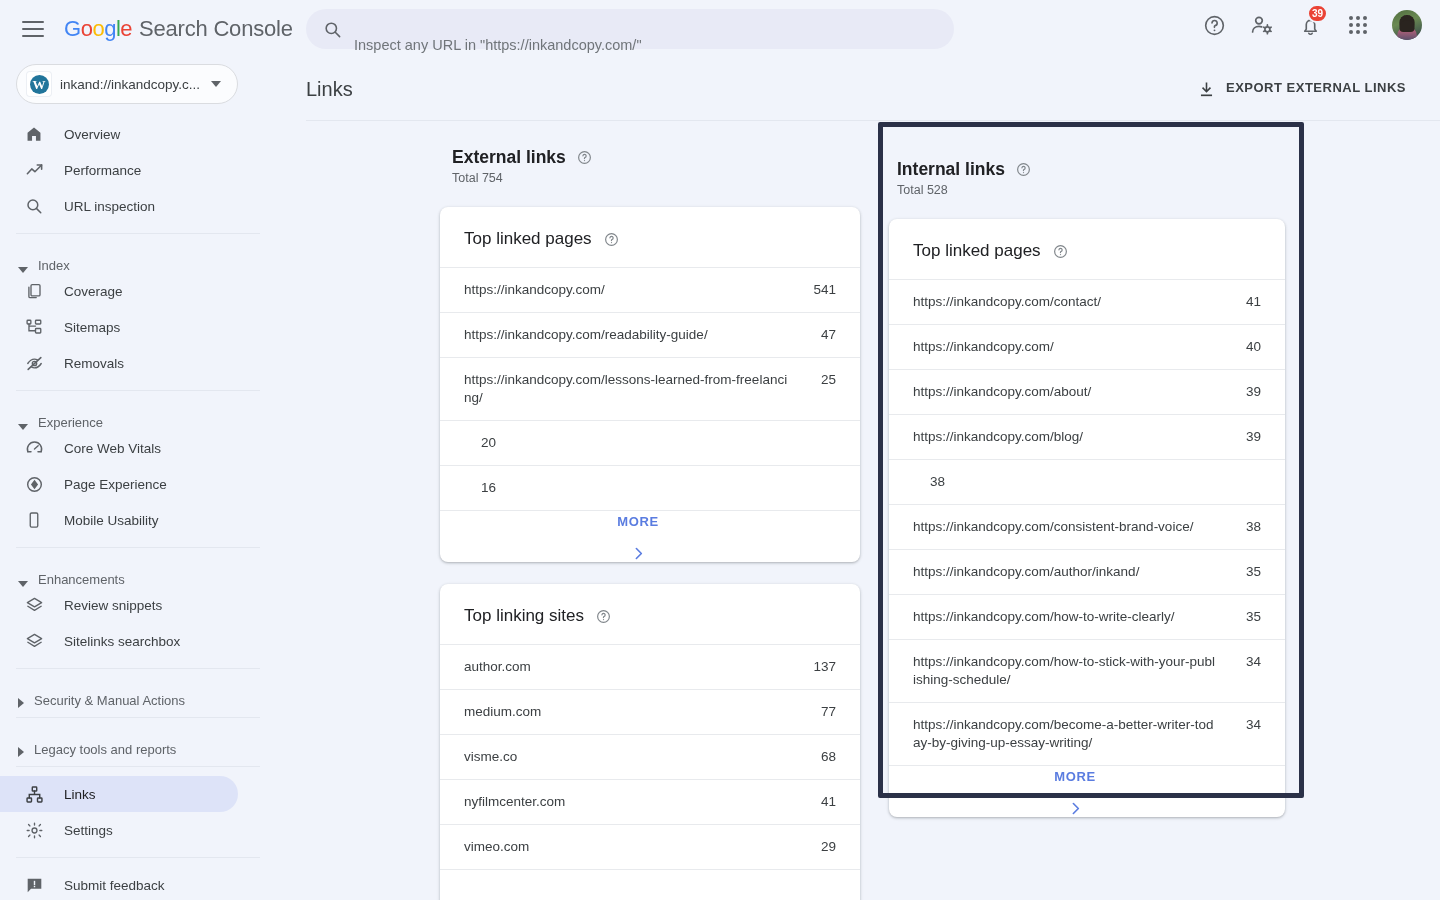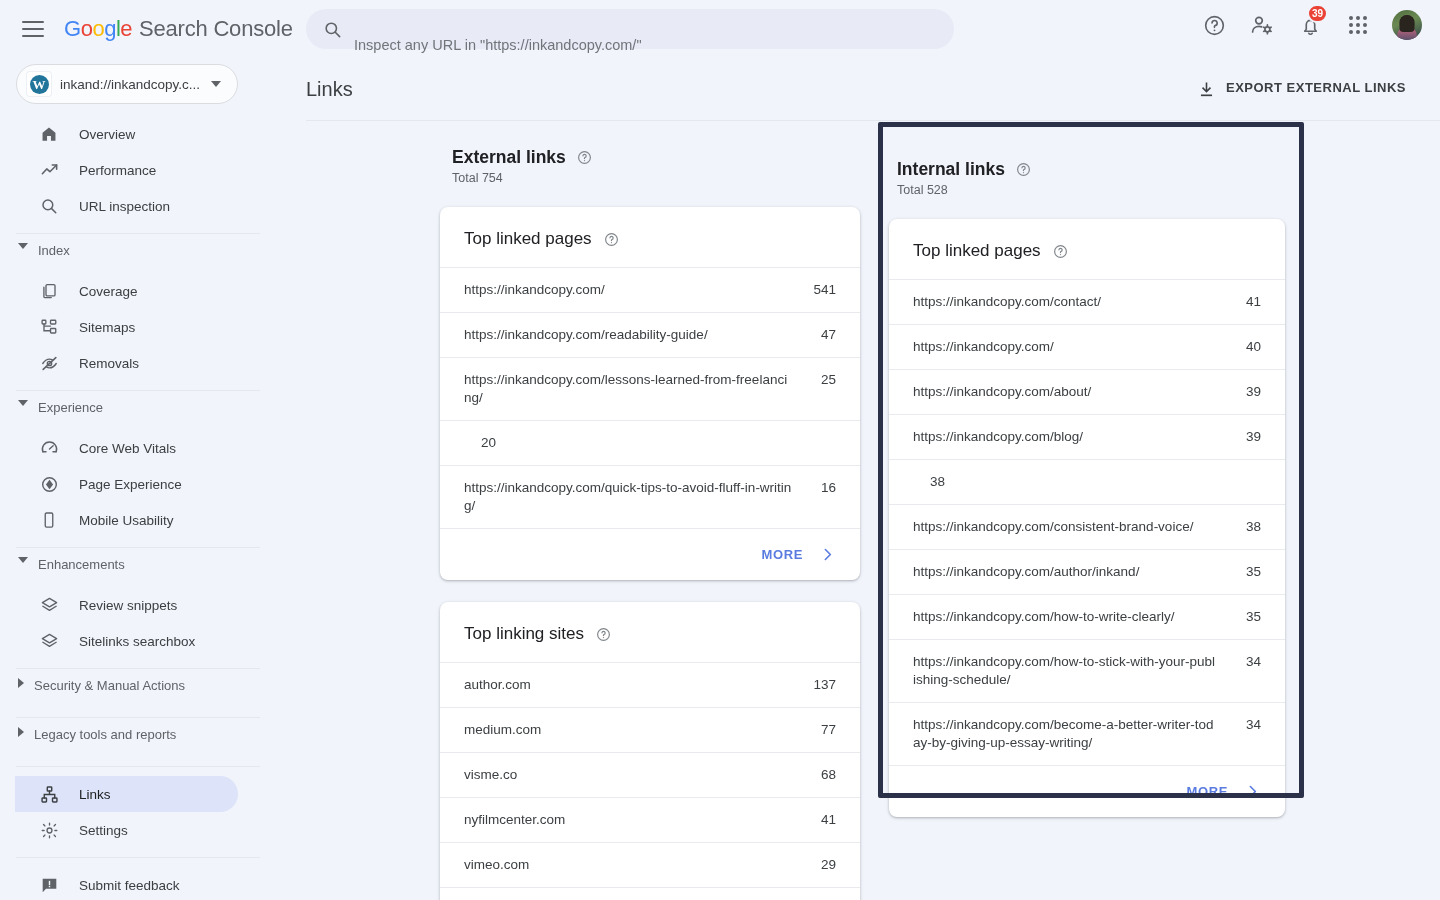--- a/index.html
+++ b/index.html
@@ -104,33 +104,33 @@
     width:19px;height:19px;border-radius:50%;
     background:#21759b; color:#fff;
     font-size:13px; font-weight:700; line-height:19px; text-align:center;
     font-family:"Liberation Serif", serif;
   }
   .prop-url { font-size:13.5px; color:#3c4043; flex:1; white-space:nowrap; overflow:hidden; }
   .caret-dn { width:0;height:0;border-left:5px solid transparent;border-right:5px solid transparent;border-top:6px solid #5f6368; margin-right:16px;}
 
   .nav { margin-top:12px; }
   .nav-item {
-    height:36px; margin:0 42px 0 15px;
+    height:36px; margin:0 42px 0 0;
     display:flex; align-items:center;
     border-radius:0 18px 18px 0;
     cursor:pointer; color:#3c4043;
     padding-left:24px;
   }
   .nav-item.active { background:#dde3f8; }
   .nav-item .ni-ico { width:20px; height:20px; margin-right:20px; flex:none; display:flex; align-items:center; justify-content:center; color:#5f6368;}
   .nav-item .ni-label { font-size:13.5px; color:#3c4043; }
   .nav-item.active .ni-label{ color:#202124; }
 
   .nav-group {
-    height:30px; display:flex; align-items:flex-start;
+    height:30px; display:flex; align-items:flex-end;
     padding-left:18px; cursor:pointer;
   }
   .nav-group .tri { width:0;height:0; margin-right:10px; }
   .tri.down{ border-left:5px solid transparent;border-right:5px solid transparent;border-top:6px solid #5f6368; }
   .tri.right{ border-top:5px solid transparent;border-bottom:5px solid transparent;border-left:6px solid #5f6368; }
   .nav-group .ng-label{ font-size:13px; color:#5f6368; }
   .divider { height:1px; background:#e3e7ef; margin:9px 20px 9px 16px; }
 
   
   .main { position:absolute; left:280px; top:58px; width:1160px; height:842px; }
@@ -166,21 +166,21 @@
     border-top:1px solid #e8eaed;
     padding:13px 24px 13px 24px;
     min-height:43px;
     cursor:pointer;
   }
   .row .r-label{ font-size:13.5px; color:#3c4043; line-height:18px; flex:1; word-break:break-all; padding-right:12px; }
   .row .r-val{ font-size:13.5px; color:#3c4043; line-height:18px; text-align:right; min-width:32px; }
   .more-row {
     border-top:1px solid #e8eaed;
     height:52px; display:flex; align-items:center; justify-content:flex-end;
-    padding-right:24px; gap:16px; cursor:pointer;
+    padding-right:24px; gap:16px; cursor:pointer;flex-direction:column;
   }
   .more-label{ font-size:13px; font-weight:700; letter-spacing:.6px; color:#5a7ce0; }
   .more-chev{ color:#5a7ce0; display:flex; }
 
   
   .hl-box {
     position:absolute; left:878px; top:122px;
     width:426px; height:676px;
     border:5px solid #2b3148; border-radius:2px;
     pointer-events:none;
@@ -492,21 +492,20 @@
             <span class="r-val">47</span>
           </div>
         <div class="row">
             <span class="r-label">https://inkandcopy.com/lessons-learned-from-freelancing/</span>
             <span class="r-val">25</span>
           </div>
         <div class="row">
             <span class="r-val">20</span>
           </div>
         <div class="row">
-            <span class="r-label">https://inkandcopy.com/quick-tips-to-avoid-fluff-in-writing/</span>
             <span class="r-val">16</span>
           </div>
         <div class="more-row">
           <span class="more-label">MORE</span>
           <span class="more-chev">
             <svg width="17" height="17" viewBox="0 0 24 24" fill="none" stroke="#5a7ce0" stroke-width="2.3" stroke-linecap="round" stroke-linejoin="round">
                 <polyline points="9,5 16,12 9,19"></polyline>
               </svg>
           </span>
         </div>

